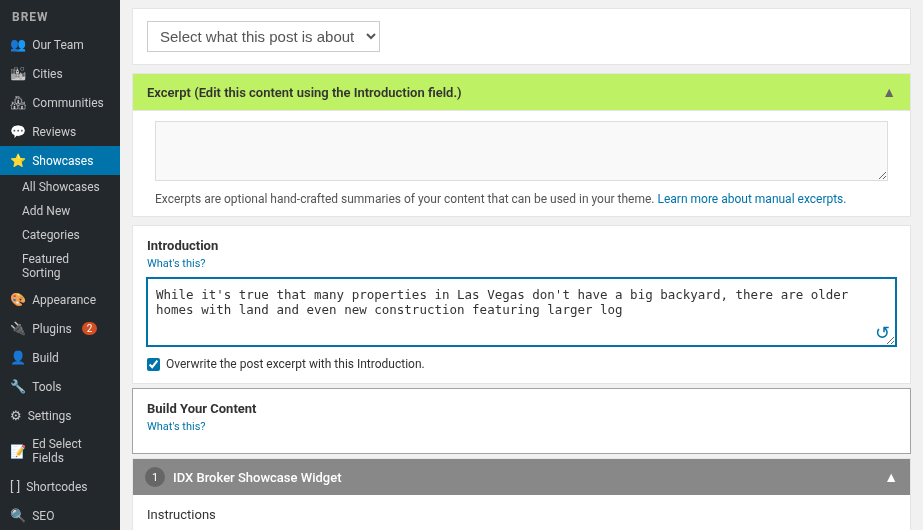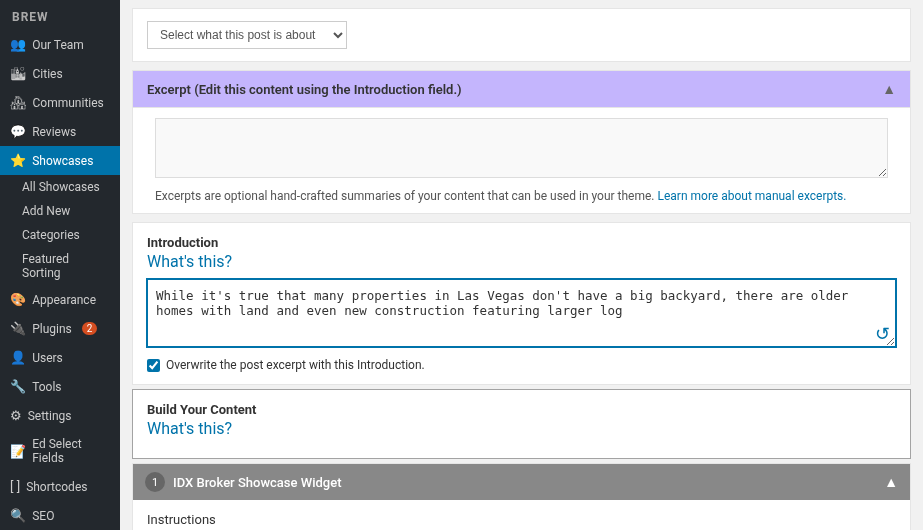--- a/index.html
+++ b/index.html
@@ -77,21 +77,21 @@
       padding: 0;
     }
 
     
     .excerpt-header {
       display: flex;
       justify-content: space-between;
       align-items: center;
       padding: 10px 14px;
       border-bottom: 1px solid #e5e5e5;
-      background: #c4b5fd;
+      background: #bef264;
       gap: 14px;
     }
     .excerpt-header-title {
       font-size: 13px;
       font-weight: 600;
       color: #333;
     }
     .excerpt-toggle {
       cursor: pointer;
       color: #666;
@@ -127,21 +127,21 @@
       background: #fff;
       border: 1px solid #e5e5e5;
       margin: 8px 12px 4px;
       padding: 12px 14px;
     }
 
     .select-dropdown {
       padding: 5px 8px;
       border: 1px solid #ccc;
       background: #fff;
-      font-size: 12px;
+      font-size: 15px;
       color: #555;
       cursor: pointer;
       min-width: 200px;
     }
 
     
     .section-block {
       background: #fff;
       border: 1px solid #e5e5e5;
       margin: 4px 12px;
@@ -150,21 +150,21 @@
 
     .section-title {
       font-size: 13px;
       font-weight: 700;
       color: #333;
       margin-bottom: 2px;
     }
 
     .whats-this {
       color: #0073aa;
-      font-size: 16px;
+      font-size: 11px;
       text-decoration: none;
       display: inline-block;
       margin-bottom: 8px;
       text-align: center;
     }
 
     .intro-textarea {
       width: 100%;
       height: 68px;
       border: 1px solid #0073aa;
@@ -325,21 +325,21 @@
   </div>
 
   <div class="sidebar-item">
     <span class="icon">🔌</span>
     <span>Plugins</span>
     <span class="badge">2</span>
   </div>
 
   <div class="sidebar-item">
     <span class="icon">👤</span>
-    <span>Users</span>
+    <span>Build</span>
   </div>
 
   <div class="sidebar-item">
     <span class="icon">🔧</span>
     <span>Tools</span>
   </div>
 
   <div class="sidebar-item">
     <span class="icon">⚙</span>
     <span>Settings</span>

